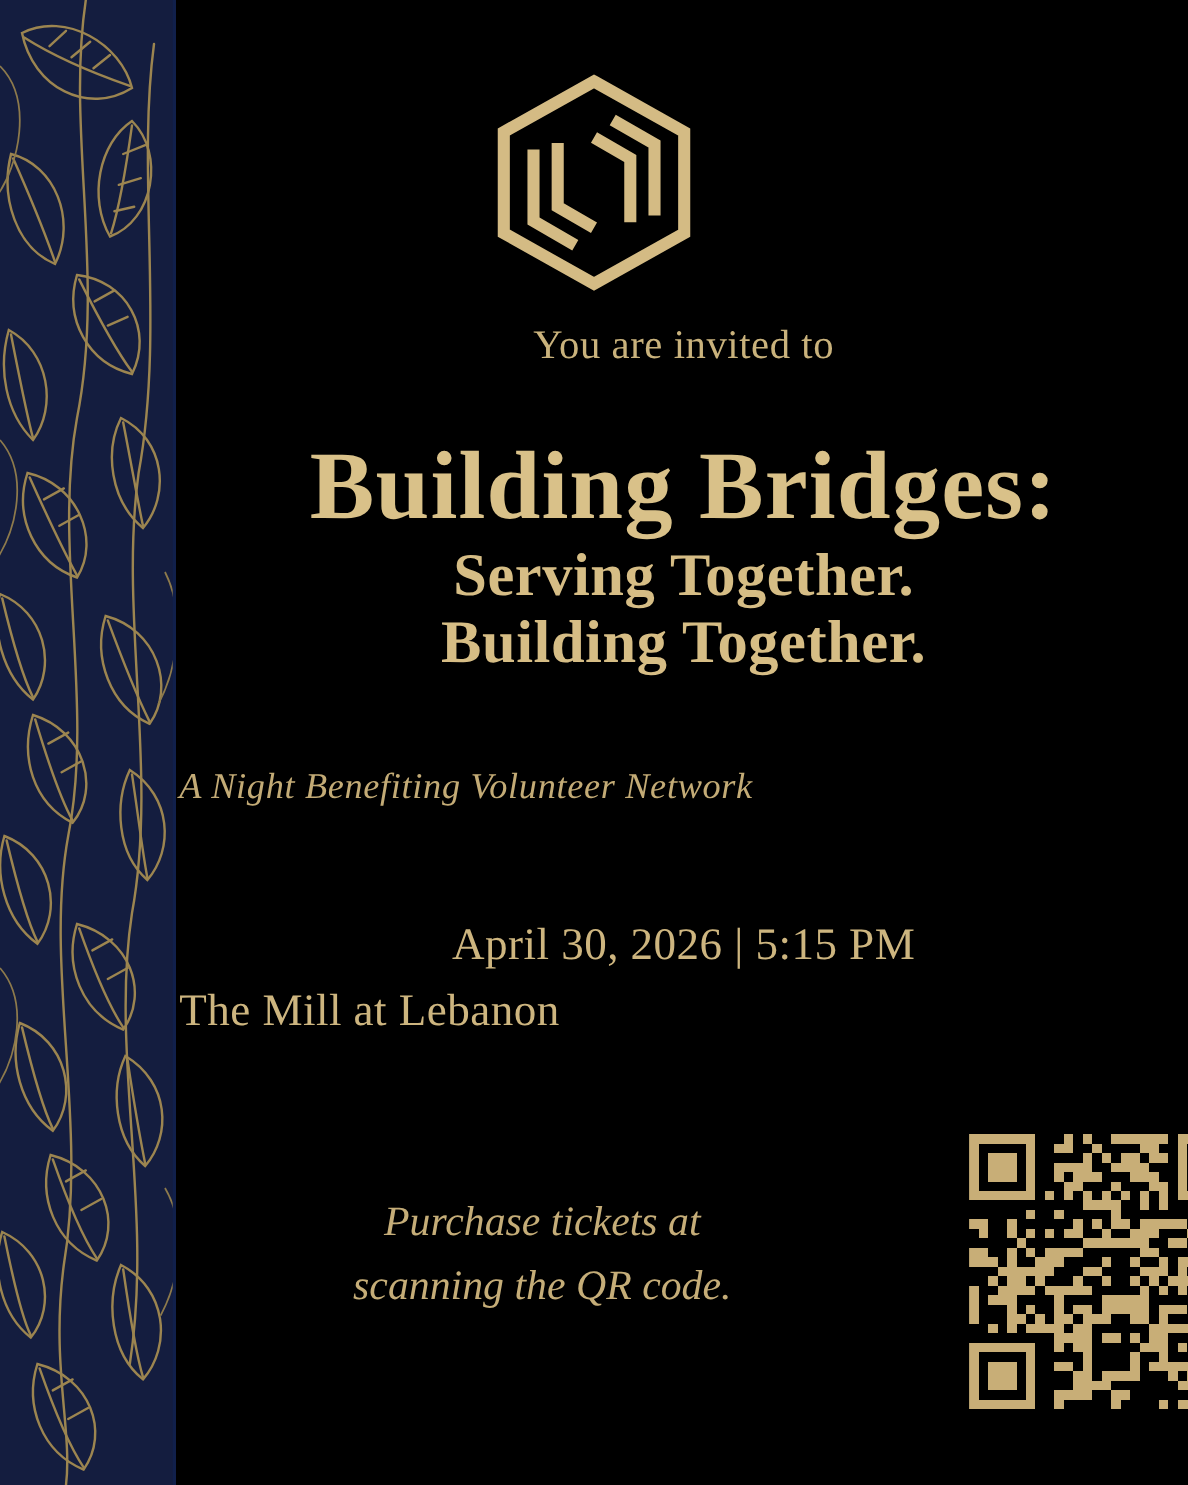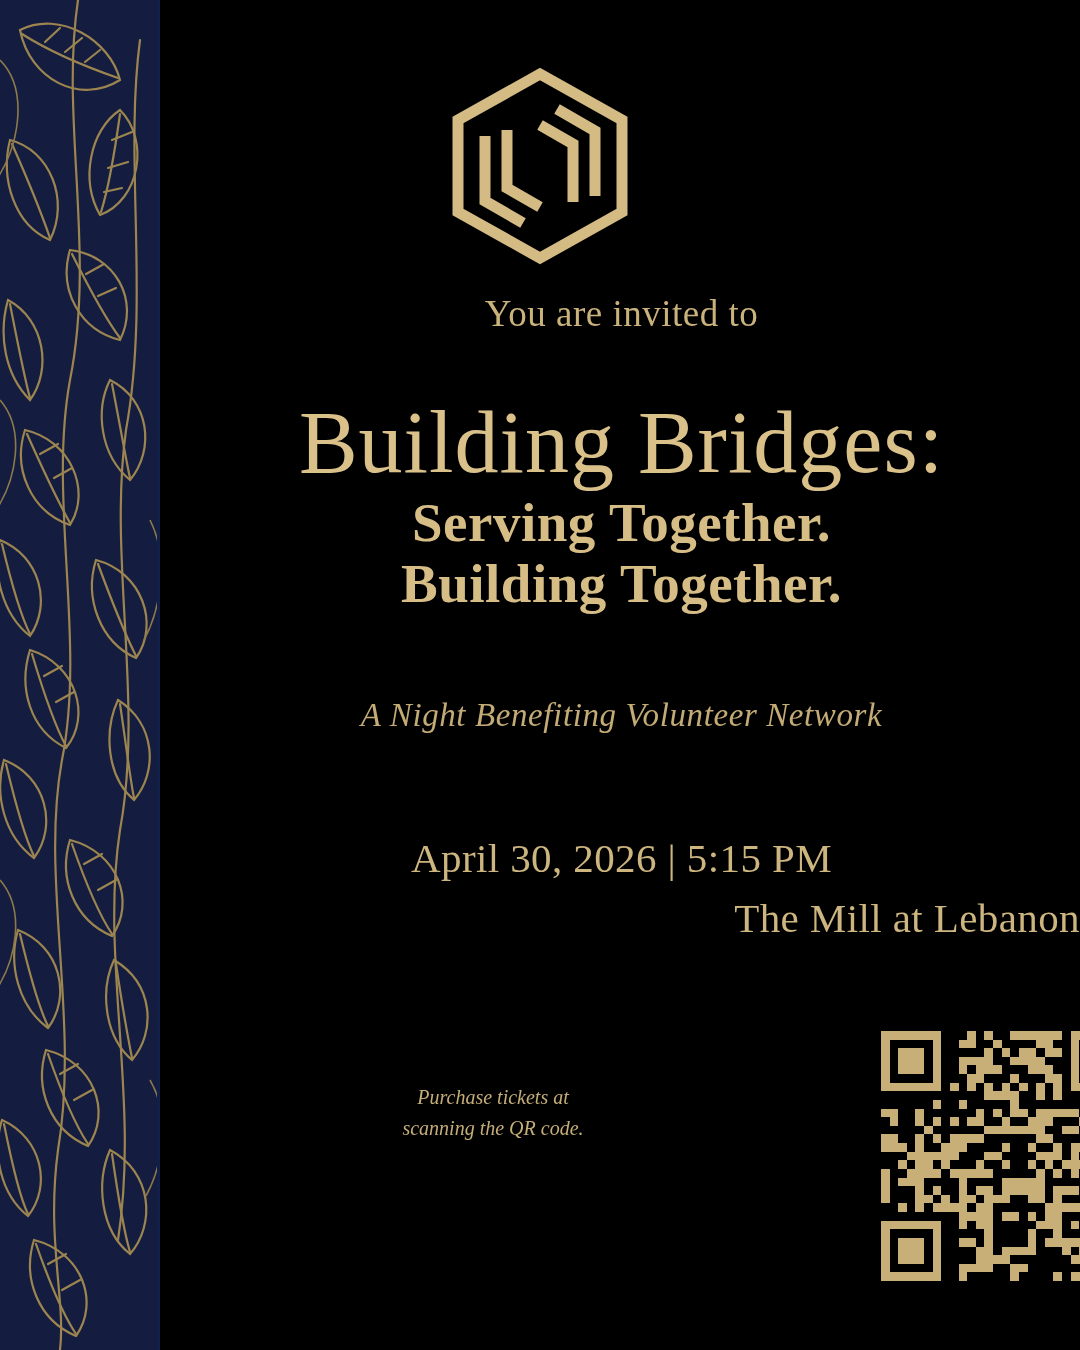--- a/index.html
+++ b/index.html
@@ -66,73 +66,72 @@
   .title-main {
     position: absolute;
     top: 398px;
     left: 0;
     right: 0;
     text-align: center;
     color: #d9c189;
     font-size: 88px;
     line-height: 1.02;
     letter-spacing: 1px;
-    font-weight: 400;
+    font-weight: 700;
   }
   .title-sub {
     position: absolute;
     top: 493px;
     left: 0;
     right: 0;
     text-align: center;
     color: #d6bd85;
     font-size: 55px;
     line-height: 1.1;
     letter-spacing: 0.5px;
     font-weight: bold;
   }
   .benefit {
     position: absolute;
     top: 697px;
     left: 0;
     right: 0;
-    text-align: center;
     color: #c3ab76;
     font-size: 33px;
     font-style: italic;
     letter-spacing: 0.6px;
   }
   .datetime {
     position: absolute;
     top: 834px;
     left: 0;
     right: 0;
     text-align: center;
     color: #cdb57f;
     font-size: 41px;
     letter-spacing: 0.4px;
   }
   .venue {
     position: absolute;
     top: 894px;
     left: 0;
     right: 0;
-    text-align: right;
+    text-align: left;
     color: #cdb57f;
     font-size: 41px;
     letter-spacing: 0.4px;
   }
   .tickets {
     position: absolute;
     top: 1082px;
     left: 110px;
     width: 440px;
     text-align: center;
     color: #c5ad78;
-    font-size: 20px;
+    font-size: 38px;
     font-style: italic;
     line-height: 1.53;
   }
 
   
   .qr-wrap {
     position: absolute;
     left: 718px;
     top: 1022px;
     width: 250px;

